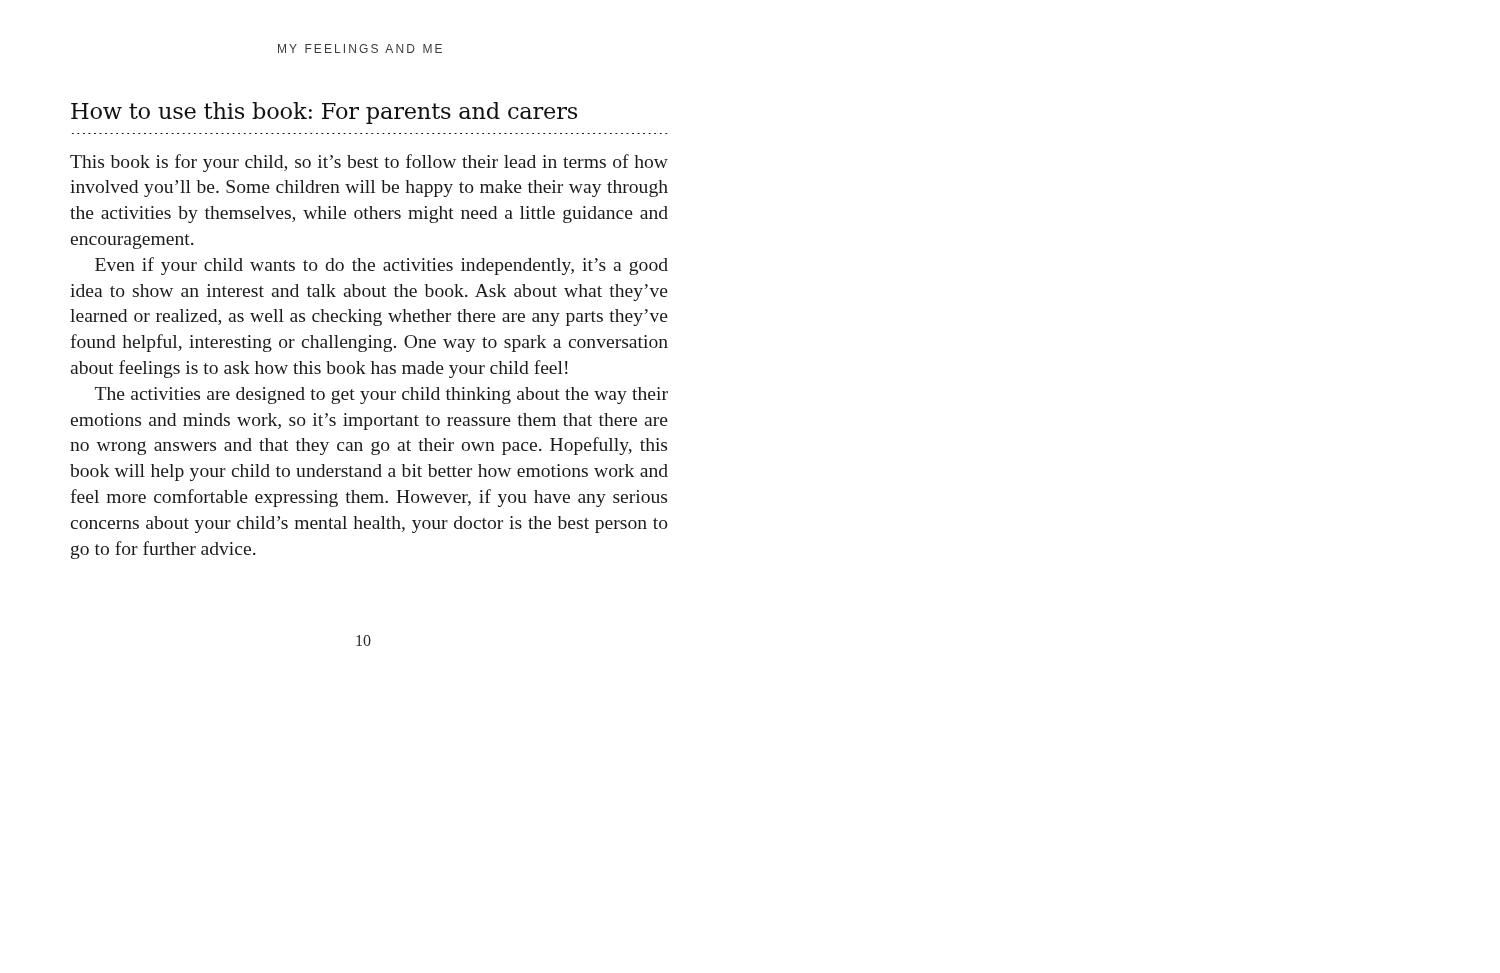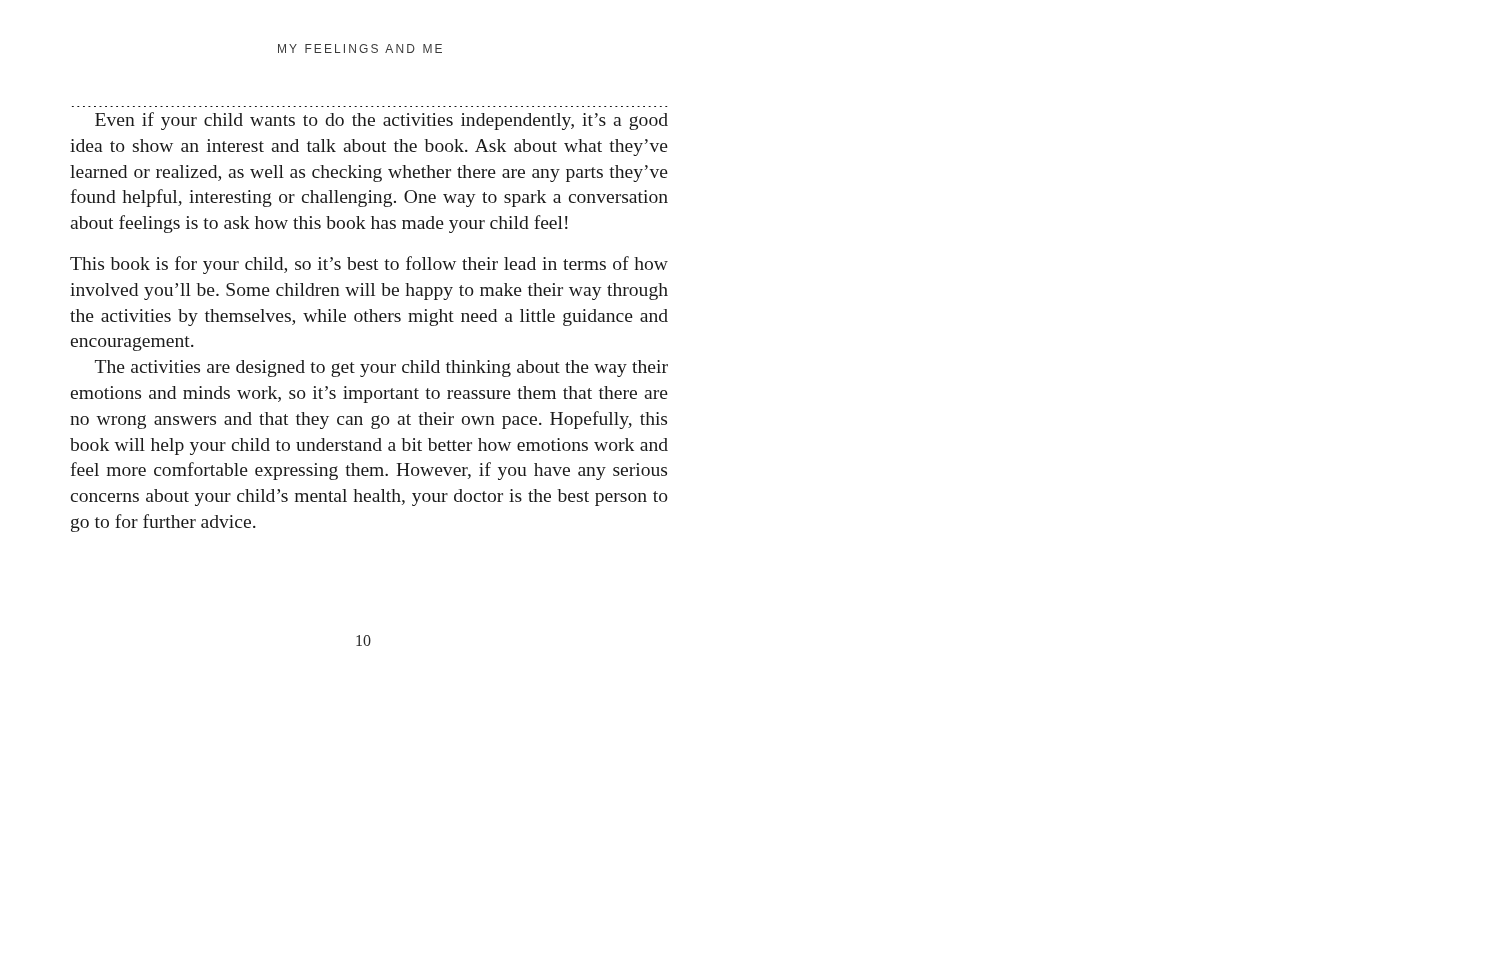--- a/index.html
+++ b/index.html
@@ -76,24 +76,25 @@
 </head>
 <body>
 
 <div class="spread">
 
   <div class="page page-left">
 
     <div class="running-head">MY FEELINGS AND ME</div>
 
     <div class="left-body">
+      <h2 class="sec-title">How to use this book: For parents and carers</h2>
       <div class="dot-rule"></div>
 
+      <p class="left-para first">This book is for your child, so it’s best to follow their lead in terms of how involved you’ll be. Some children will be happy to make their way through the activities by themselves, while others might need a little guidance and encouragement.</p>
       <p class="left-para indent">Even if your child wants to do the activities independently, it’s a good idea to show an interest and talk about the book. Ask about what they’ve learned or realized, as well as checking whether there are any parts they’ve found helpful, interesting or challenging. One way to spark a conversation about feelings is to ask how this book has made your child feel!</p>
-      <p class="left-para first">This book is for your child, so it’s best to follow their lead in terms of how involved you’ll be. Some children will be happy to make their way through the activities by themselves, while others might need a little guidance and encouragement.</p>
       <p class="left-para indent">The activities are designed to get your child thinking about the way their emotions and minds work, so it’s important to reassure them that there are no wrong answers and that they can go at their own pace. Hopefully, this book will help your child to understand a bit better how emotions work and feel more comfortable expressing them. However, if you have any serious concerns about your child’s mental health, your doctor is the best person to go to for further advice.</p>
     </div>
 
     <div class="folio folio-left">10</div>
   </div>
 
   <div class="page page-right">
 
     
 

